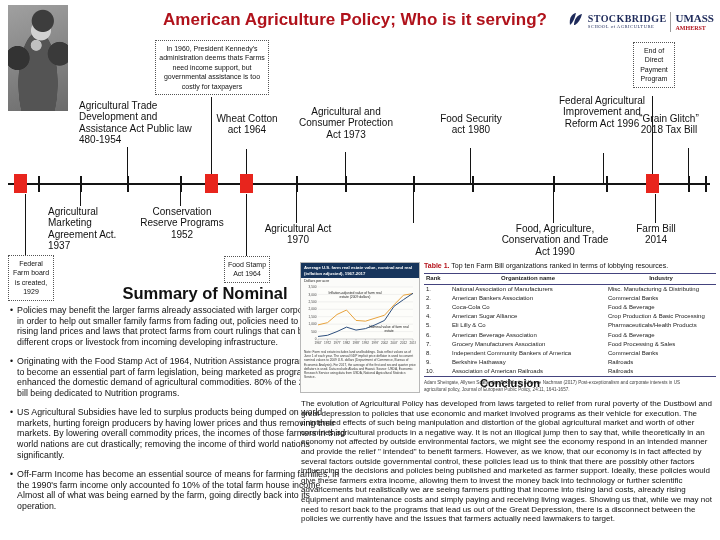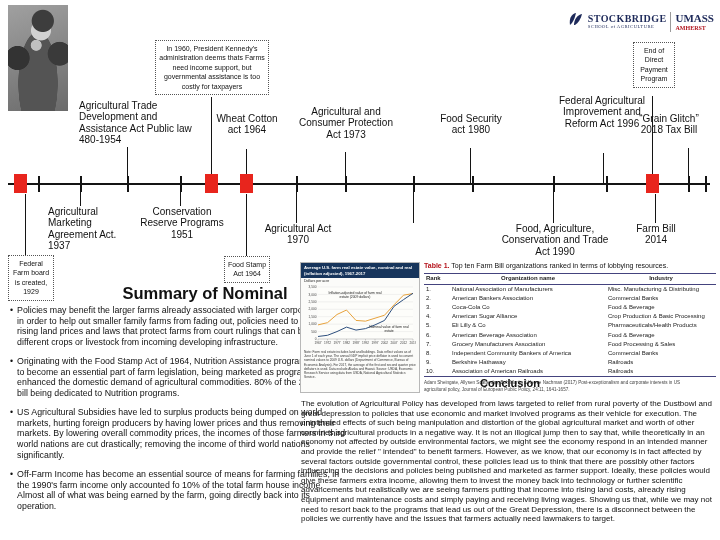--- a/index.html
+++ b/index.html
@@ -67,20 +67,21 @@
     font-size:11px;font-weight:bold;}
   #conclusion-text{position:absolute;left:301px;top:399px;width:417px;
     font-size:8px;line-height:1.2;color:#111;}
 </style>
 </head>
 <body>
 
 <div id="page">
 
   <div id="photo"></div>
+  <div id="main-title">American Agriculture Policy; Who is it serving?</div>
   <div id="logo">
     <span>
       <svg width="17" height="17" viewBox="0 0 17 17">
         <path d="M3 14 C2 8 4 3 9 2 C8 6 7 9 5 12 Z" fill="#1e2a5a"></path>
         <path d="M7 14 C7 9 10 4 15 3 C14 8 11 12 8 14 Z" fill="#1e2a5a"></path>
       </svg>
     </span>
     <span class="logo-stock">
       <div class="big">STOCKBRIDGE</div>
       <div class="small">SCHOOL of AGRICULTURE</div>
@@ -134,21 +135,21 @@
 
   <div class="tl-label tl-left" style="left:79px;top:100px;width:128px;">Agricultural Trade Development and Assistance Act Public law 480-1954</div>
   <div class="tl-label" style="left:213px;top:113px;width:68px;">Wheat Cotton act 1964</div>
   <div class="tl-label" style="left:296px;top:106px;width:100px;">Agricultural and Consumer Protection Act 1973</div>
   <div class="tl-label" style="left:434px;top:113px;width:74px;">Food Security act 1980</div>
   <div class="tl-label" style="left:554px;top:95px;width:96px;">Federal Agricultural Improvement and Reform Act 1996</div>
   <div class="tl-label" style="left:636px;top:113px;width:66px;">“Grain Glitch” 2018 Tax Bill</div>
 
   <div class="dotbox" style="left:8px;top:255px;width:46px;">Federal Farm board is created, 1929</div>
   <div class="tl-label tl-left" style="left:48px;top:206px;width:86px;">Agricultural Marketing Agreement Act. 1937</div>
-  <div class="tl-label" style="left:138px;top:206px;width:88px;">Conservation Reserve Programs 1951</div>
+  <div class="tl-label" style="left:138px;top:206px;width:88px;">Conservation Reserve Programs 1952</div>
   <div class="dotbox" style="left:224px;top:256px;width:46px;">Food Stamp Act 1964</div>
   <div class="tl-label" style="left:258px;top:223px;width:80px;">Agricultural Act 1970</div>
   <div class="tl-label" style="left:494px;top:223px;width:122px;">Food, Agriculture, Conservation and Trade Act 1990</div>
   <div class="tl-label" style="left:632px;top:223px;width:48px;">Farm Bill 2014</div>
 
   <div id="summary-heading">Summary of Nominal</div>
   <div id="bullets">
     <div class="bullet">
       <span class="dot">•</span>
       <span>Policies may benefit the larger farms already associated with larger corporations but in order to help out smaller family farms from fading out, policies need to target rising land prices and laws that protect farms from court rulings that can ban different crops or livestock from incoming developing infrastructure.</span>

